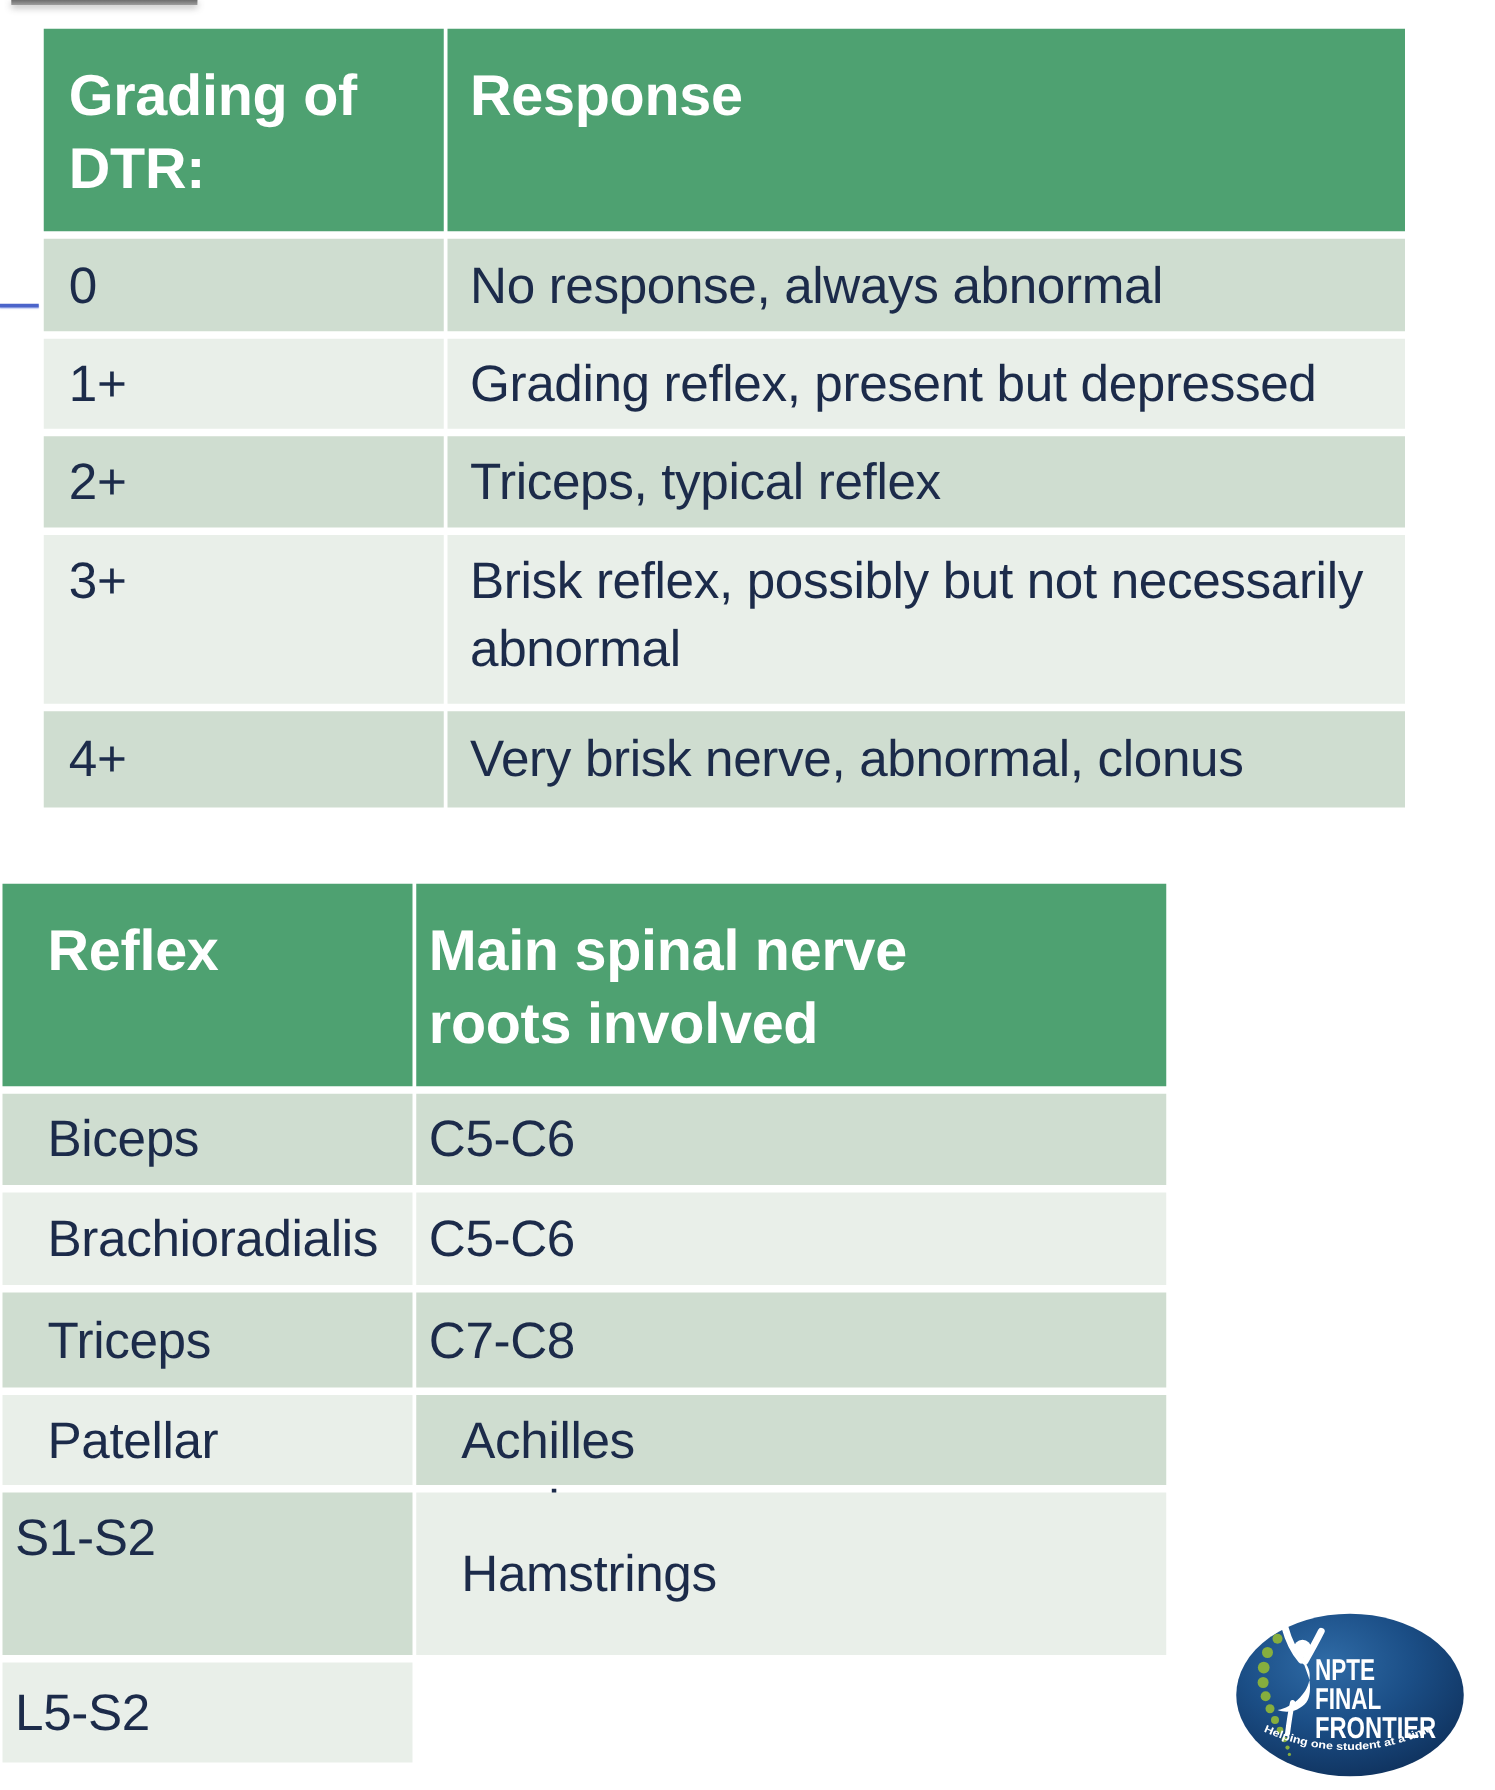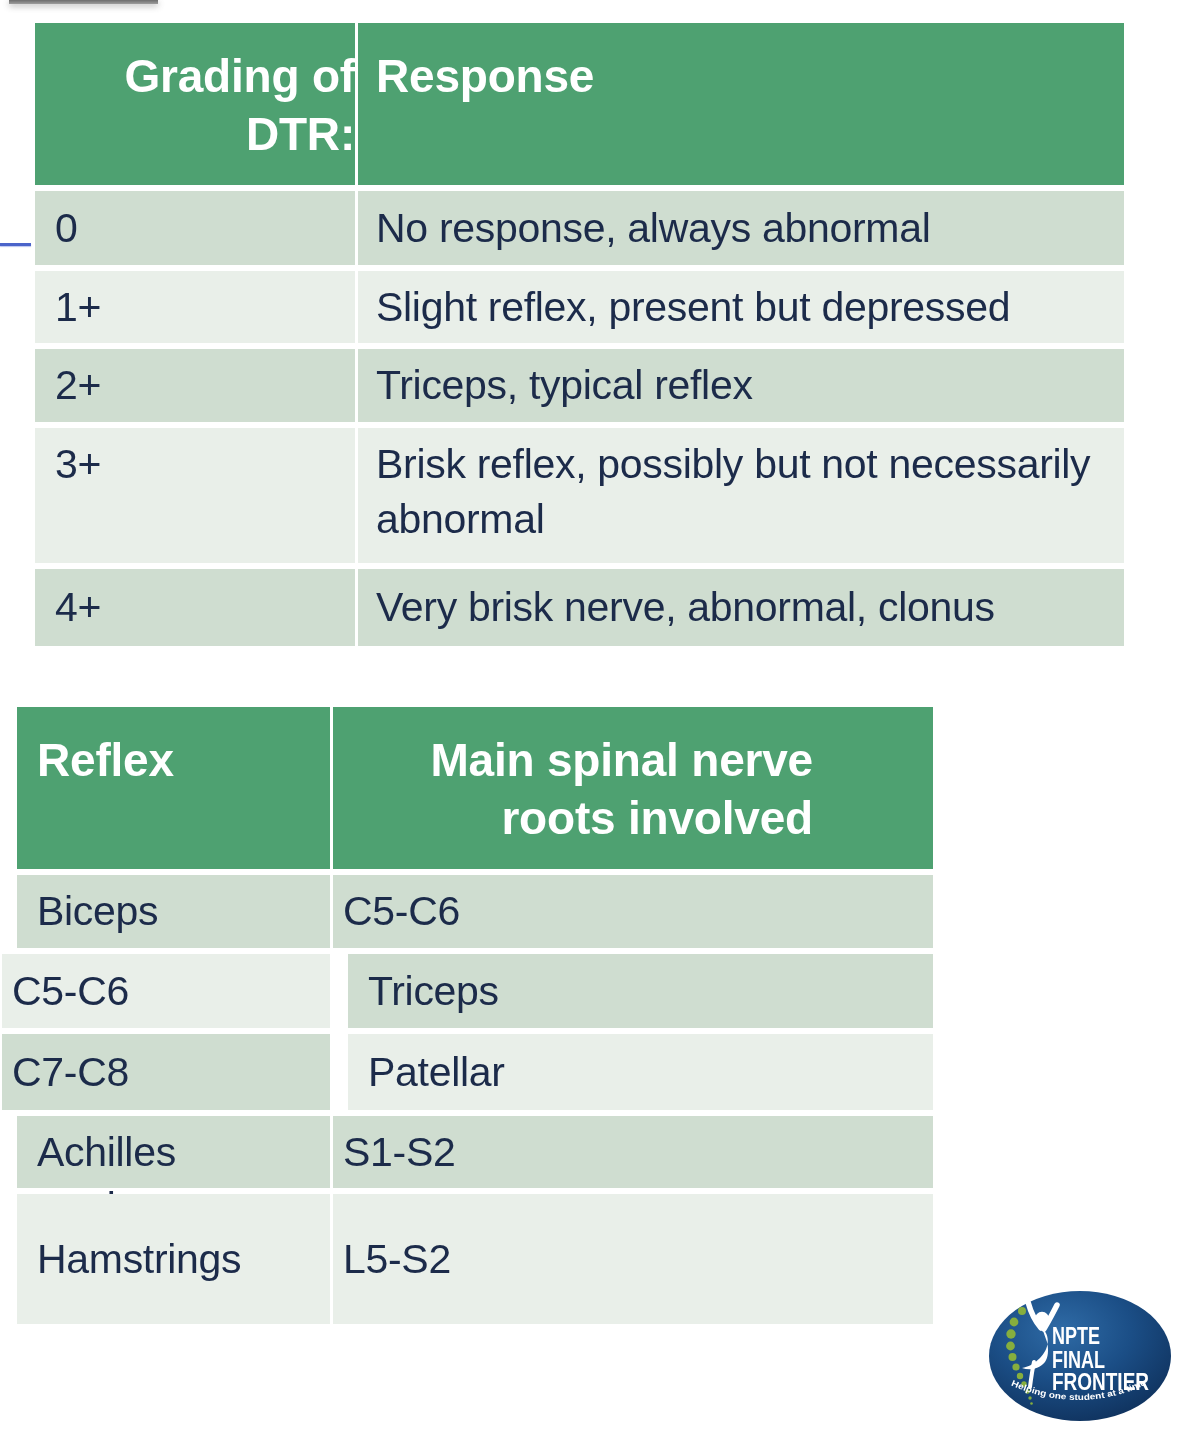--- a/index.html
+++ b/index.html
@@ -15,26 +15,26 @@
   
   .tbl{position:absolute;display:grid;column-gap:3px;row-gap:6px;}
   .tbl1{left:35px;top:23px;width:1089px;grid-template-columns:320px 1fr;
         grid-template-rows:162px 74px 72px 73px 135px 77px;}
   .tbl2{left:2px;top:707px;width:931px;grid-template-columns:328px 1fr;
         grid-template-rows:162px 73px 74px 76px 72px 130px 80px;}
   .cell{display:flex;align-items:center;font-size:41px;line-height:55px;
         color:#1c2b4a;letter-spacing:-0.3px;}
   .tbl1 .c1{padding-left:20px;}
   .tbl1 .c2{padding-left:18px;}
-  .tbl2 .c1{padding-left:20px;margin-left:15px;}
+  .tbl2 .c1{padding-left:36px;}
   .tbl2 .c2{padding-left:10px;}
   .dark{background:#cfddd0;}
   .light{background:#e9efe9;}
   .hdr{background:#4ea171;color:#ffffff;font-weight:bold;font-size:46px;line-height:58px;
-       align-items:flex-start;padding-top:24px;letter-spacing:-0.2px;text-align:right;}
+       align-items:flex-start;padding-top:24px;letter-spacing:-0.2px;}
   .top{align-items:flex-start;padding-top:9px;}
   .txt{display:block;}
   .wrap470{max-width:470px;}
   .wrap210{max-width:210px;}
   .cell,.hdr{min-width:0;}
   
   .logo{position:absolute;left:988px;top:1290px;width:184px;height:132px;}
 </style>
 </head>
 <body>
@@ -56,21 +56,21 @@
       <span class="txt">0</span>
     </div>
     <div class="cell dark c2">
       <span class="txt">No response, always abnormal</span>
     </div>
 
     <div class="cell light c1">
       <span class="txt">1+</span>
     </div>
     <div class="cell light c2">
-      <span class="txt">Slight reflex, present but depressed</span>
+      <span class="txt">Grading reflex, present but depressed</span>
     </div>
 
     <div class="cell dark c1">
       <span class="txt">2+</span>
     </div>
     <div class="cell dark c2">
       <span class="txt">Triceps, typical reflex</span>
     </div>
 
     <div class="cell light c1 top">
@@ -96,20 +96,23 @@
       <span class="txt wrap470">Main spinal nerve roots involved</span>
     </div>
 
     <div class="cell dark c1">
       <span class="txt">Biceps</span>
     </div>
     <div class="cell dark c2">
       <span class="txt">C5-C6</span>
     </div>
 
+    <div class="cell light c1">
+      <span class="txt">Brachioradialis</span>
+    </div>
     <div class="cell light c2">
       <span class="txt">C5-C6</span>
     </div>
 
     <div class="cell dark c1">
       <span class="txt">Triceps</span>
     </div>
     <div class="cell dark c2">
       <span class="txt">C7-C8</span>
     </div>

